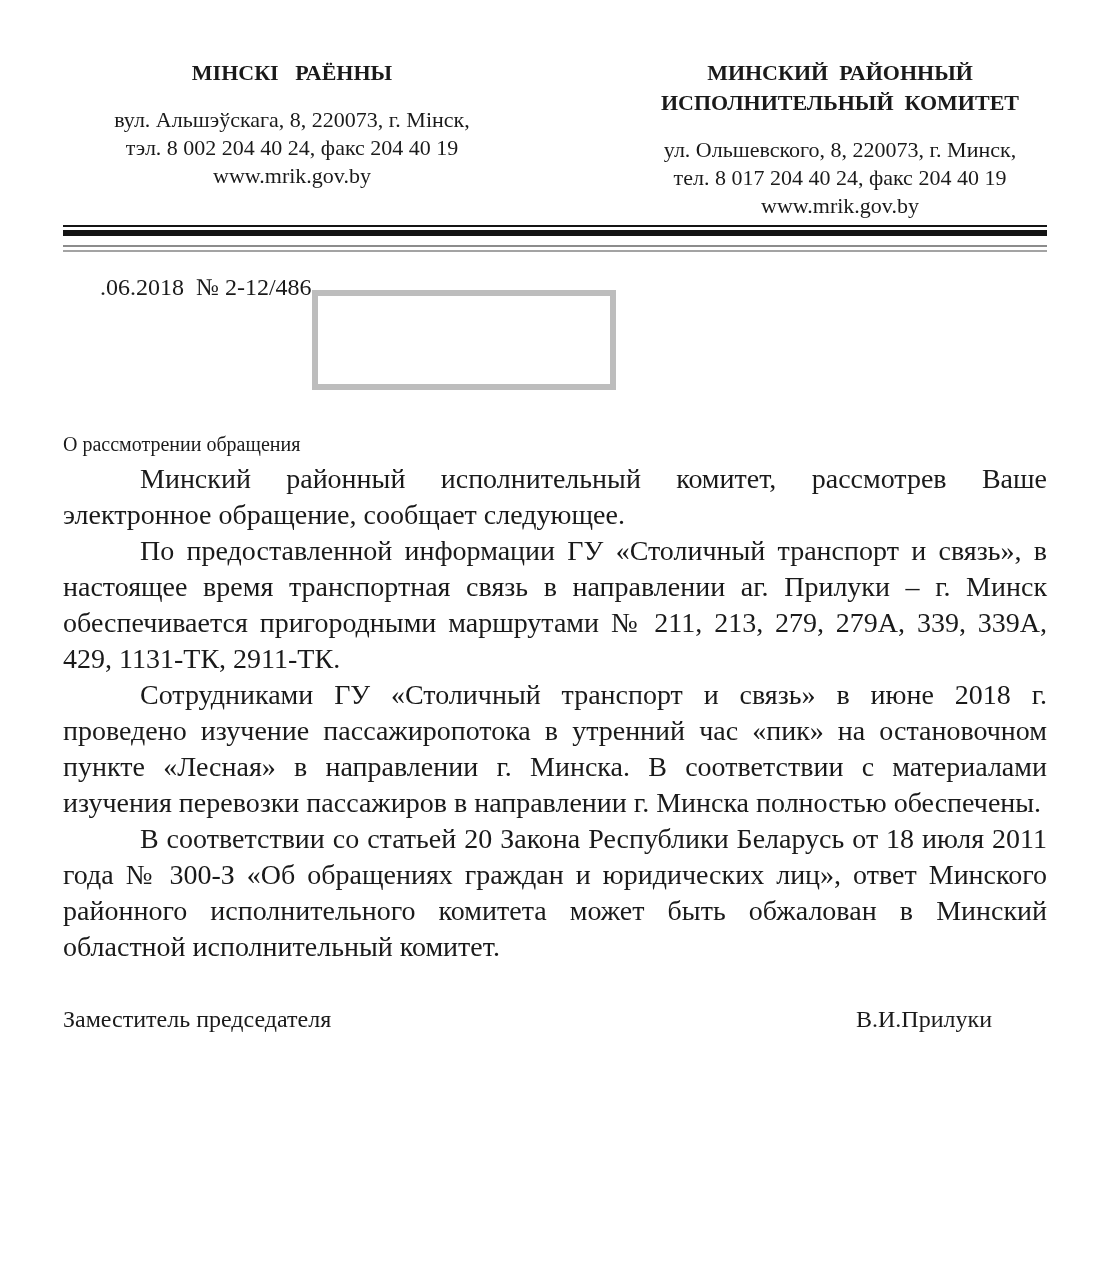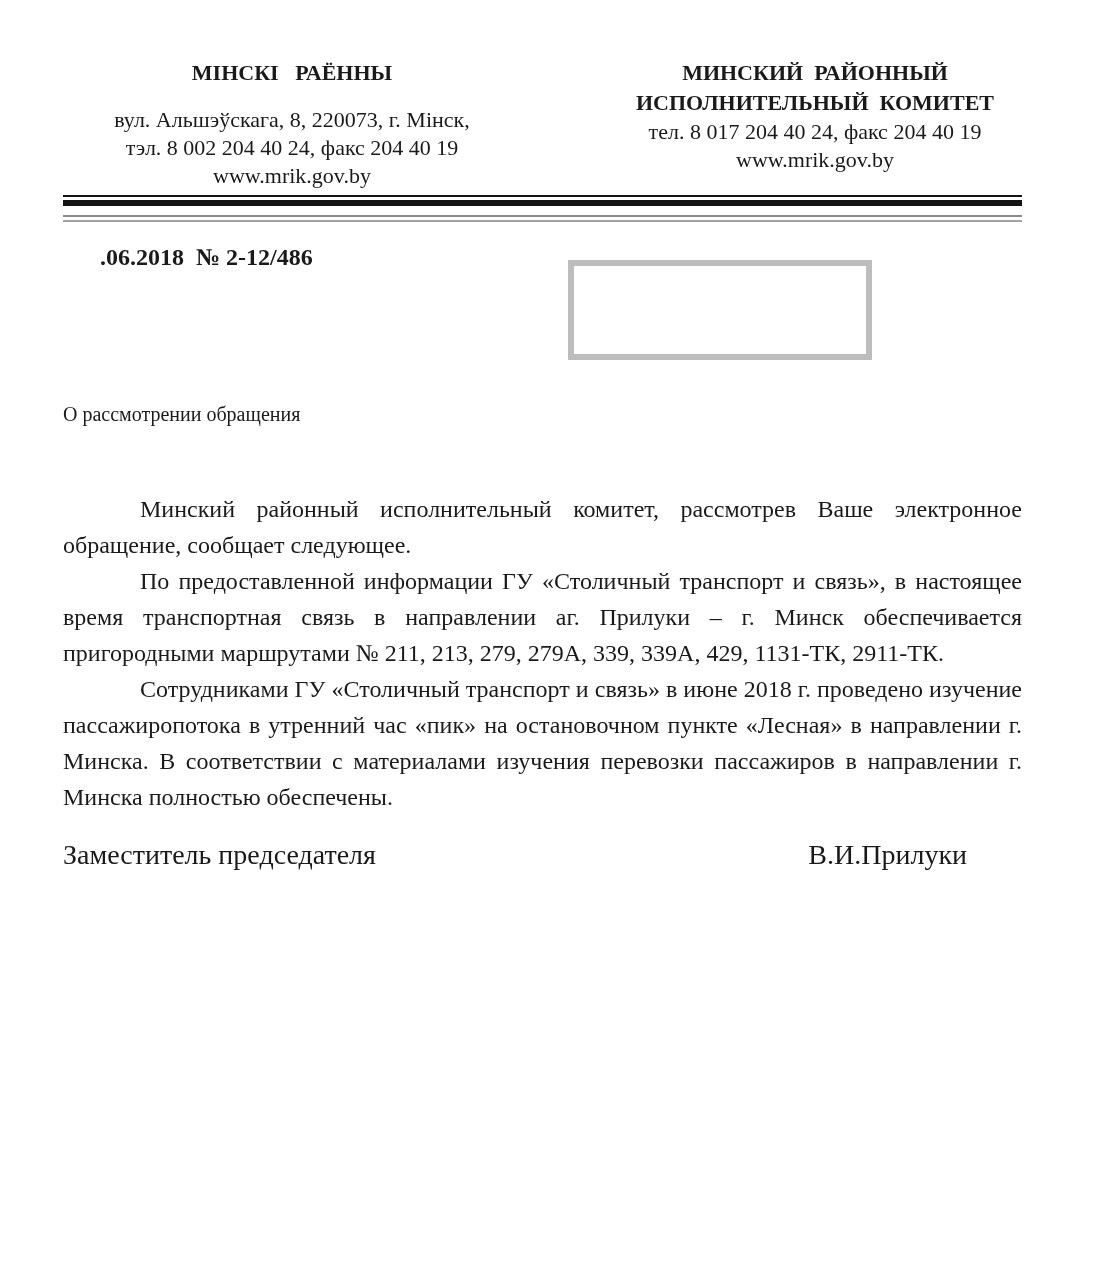--- a/index.html
+++ b/index.html
@@ -2,97 +2,99 @@
 <html lang="ru"><head>
 <meta charset="utf-8">
 <title>Letter</title>
 <style>
   html,body{margin:0;padding:0;background:#ffffff;}
   .page{
     position:relative;
     width:1108px;
     height:1280px;
     box-sizing:border-box;
-    padding:58px 86px 0 63px;
+    padding:58px 61px 0 63px;
     background:#ffffff;
     color:#1a1a1a;
     font-family:"Liberation Serif","DejaVu Serif",serif;
     overflow:hidden;
   }
 
   
   .letterhead{display:flex;justify-content:space-between;}
   .lh-col{width:414px;text-align:center;}
   .lh-left{margin-left:22px;}
   .org-name{font-weight:700;font-size:22px;line-height:30px;white-space:pre-wrap;}
   .lh-addr{font-size:22px;line-height:28px;white-space:pre-wrap;}
   .addr-first{margin-top:18px;}
 
   
   .rule-thin{border-top:2px solid #141414;margin-top:5px;}
   .rule-thick{height:6px;background:#141414;margin-top:3px;}
   .rule-double{height:3px;border-top:2px solid #8c8c8c;border-bottom:2px solid #a3a3a3;margin-top:9px;}
 
   
-  .ref-row{display:flex;justify-content:space-between;align-items:flex-start;margin-top:14px;font-weight:bold;}
+  .ref-row{display:flex;justify-content:flex-start;align-items:flex-start;margin-top:14px;}
   .ref-text{margin-left:37px;padding-top:8px;font-size:24px;white-space:pre;}
   .recipient-box{
     box-sizing:border-box;
     width:304px;height:100px;
     border:6px solid #bdbdbd;
     margin:24px 150px 0 0;
     background:#ffffff;
   }
 
   
   .subject{margin-top:38px;font-size:20px;line-height:33px;}
 
   
-  .body-text{margin-top:60px;font-size:24px;line-height:36px;text-align:justify;}
+  .body-text{font-size:28px;line-height:36px;text-align:justify;}
   .body-text p{margin:0;text-indent:77px;}
 
   
-  .signature{display:flex;justify-content:space-between;margin-top:22px;font-size:28px;line-height:36px;}
+  .signature{display:flex;justify-content:space-between;margin-top:36px;font-size:24px;line-height:36px;}
   .sig-name{margin-right:55px;}
 </style>
 </head>
 <body>
 
 <div class="page">
 
   <header class="letterhead">
     <div class="lh-col lh-left">
       <div class="org-name">МІНСКІ   РАЁННЫ</div>
       <div class="lh-addr addr-first">вул. Альшэўскага, 8, 220073, г. Мінск,</div>
       <div class="lh-addr">тэл. 8 002 204 40 24, факс 204 40 19</div>
       <div class="lh-addr">www.mrik.gov.by</div>
     </div>
     <div class="lh-col lh-right">
       <div class="org-name">МИНСКИЙ  РАЙОННЫЙ</div>
       <div class="org-name">ИСПОЛНИТЕЛЬНЫЙ  КОМИТЕТ</div>
+      <div class="lh-addr addr-first">ул. Ольшевского, 8, 220073, г. Минск,</div>
       <div class="lh-addr">тел. 8 017 204 40 24, факс 204 40 19</div>
       <div class="lh-addr">www.mrik.gov.by</div>
     </div>
   </header>
 
   <div class="rule-thin"></div>
   <div class="rule-thick"></div>
   <div class="rule-double"></div>
 
   <div class="ref-row">
     <span class="ref-text">.06.2018  № 2-12/486</span>
     <div class="recipient-box"></div>
   </div>
 
   <div class="subject">О рассмотрении обращения</div>
 
   <div class="body-text">
     <p>Минский районный исполнительный комитет, рассмотрев Ваше электронное обращение, сообщает следующее.</p>
     <p>По предоставленной информации ГУ «Столичный транспорт и связь», в настоящее время транспортная связь в направлении аг. Прилуки – г. Минск обеспечивается пригородными маршрутами № 211, 213, 279, 279А, 339, 339А, 429, 1131-ТК, 2911-ТК.</p>
     <p>Сотрудниками ГУ «Столичный транспорт и связь» в июне 2018 г. проведено изучение пассажиропотока в утренний час «пик» на остановочном пункте «Лесная» в направлении г. Минска. В соответствии с материалами изучения перевозки пассажиров в направлении г. Минска полностью обеспечены.</p>
+    <p>В соответствии со статьей 20 Закона Республики Беларусь от 18 июля 2011 года № 300-З «Об обращениях граждан и юридических лиц», ответ Минского районного исполнительного комитета может быть обжалован в Минский областной исполнительный комитет.</p>
   </div>
 
   <div class="signature">
     <span class="sig-position">Заместитель председателя</span>
     <span class="sig-name">В.И.Прилуки</span>
   </div>
 
 </div>
 
 </body></html>

